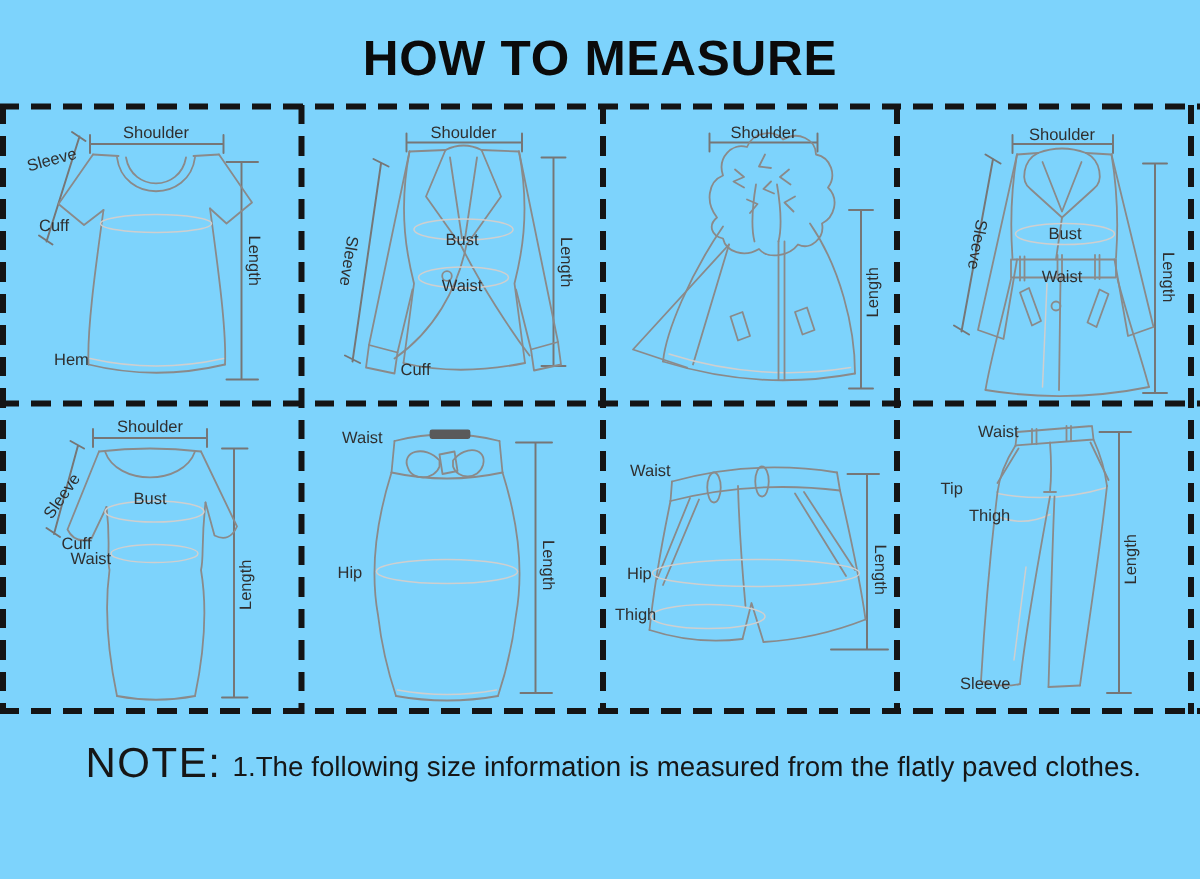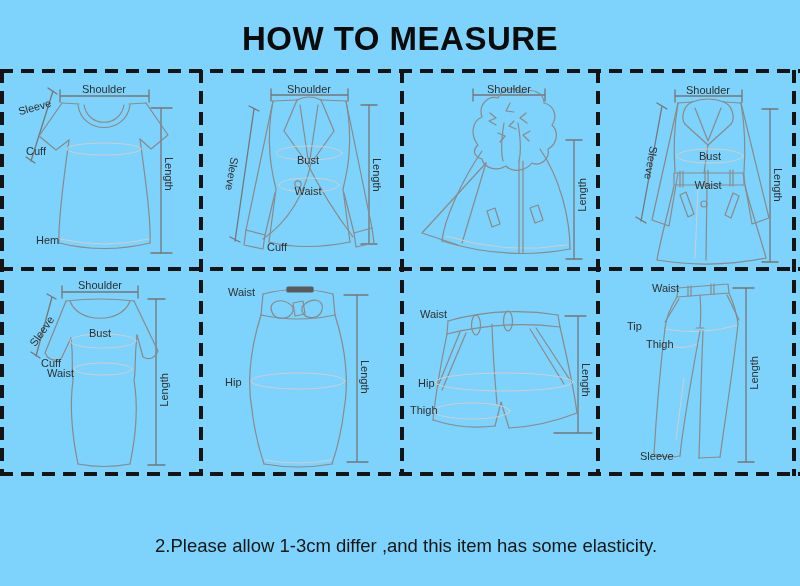--- a/index.html
+++ b/index.html
@@ -234,15 +234,16 @@
       <path d="M99 188 L120 187"></path>
       <path class="f" d="M84 108 L76 170"></path>
     </svg>
     <span class="lbl" style="left:52px;top:13px">Waist</span>
     <span class="lbl" style="left:27px;top:51px">Tip</span>
     <span class="lbl" style="left:46px;top:69px">Thigh</span>
     <span class="lbl" style="left:40px;top:181px">Sleeve</span>
     <span class="lbl vtu" style="left:149px;top:86px">Length</span>
   </div>
 
-  <div class="note-line" style="top:535px">2.Please allow 1-3cm differ ,and this item has some elasticity.</div>
+  <div class="note-head">NOTE:</div>
+  <div class="note-line" style="top:500px">1.The following size information is measured from the flatly paved clothes.</div>
 
 </div>
 
 </body></html>

